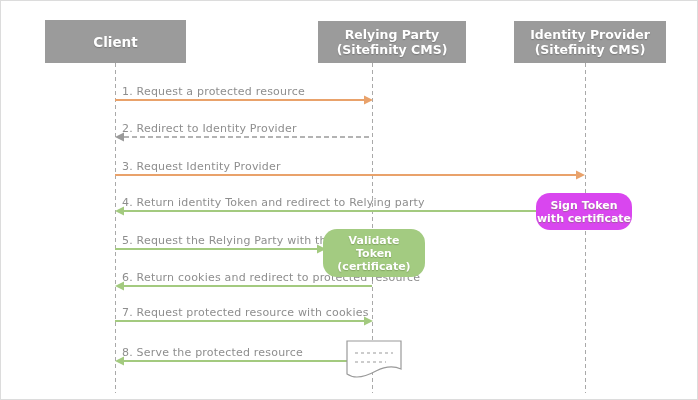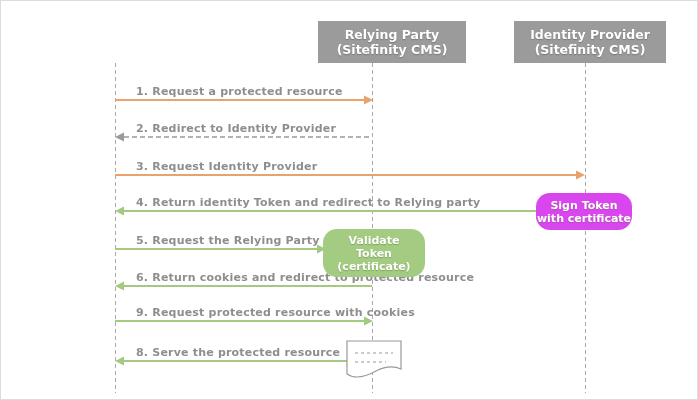--- a/index.html
+++ b/index.html
@@ -15,21 +15,21 @@
     position:absolute;z-index:2;background:#9b9b9b;color:#ffffff;
     font-weight:bold;display:flex;flex-direction:column;align-items:center;
     justify-content:center;text-align:center;
     text-shadow:0 1px 1px rgba(80,80,80,.45);
   }
   #actor-client{left:44px;top:19px;width:141px;height:43px;font-size:13.5px;}
   #actor-rp{left:317px;top:20px;width:148px;height:42px;font-size:12.5px;line-height:15px;}
   #actor-idp{left:513px;top:20px;width:152px;height:42px;font-size:12.5px;line-height:15px;}
 
   .msg-label{
-    position:absolute;left:135px;z-index:2;font-size:11px;font-weight:bold;
+    position:absolute;left:121px;z-index:2;font-size:11px;font-weight:normal;
     color:#8e8e8e;white-space:nowrap;letter-spacing:.2px;
   }
   .m0{top:84px}.m1{top:121px}.m2{top:159px}.m3{top:195px}
   .m4{top:233px}.m5{top:270px}.m6{top:305px}.m7{top:345px}
 
   .note{
     position:absolute;z-index:3;background:#a3cb81;color:#ffffff;
     font-weight:bold;font-size:11px;line-height:13px;display:flex;
     flex-direction:column;align-items:center;justify-content:center;
     text-align:center;border-radius:14px;
@@ -71,36 +71,39 @@
     <polygon points="363,315.5 363,324.5 372,320" fill="#a3ca7f"></polygon>
 
     <line x1="123" y1="360" x2="371" y2="360" stroke="#a3ca7f" stroke-width="2"></line>
     <polygon points="123,355.5 123,364.5 114,360" fill="#a3ca7f"></polygon>
 
     <path d="M346 340 H400 V368 C391 364 383 366 375 370 C364 376 353 378 346 373 Z" fill="#ffffff" stroke="#9a9a9a" stroke-width="1.2"></path>
     <line x1="354" y1="352" x2="392" y2="352" stroke="#9a9a9a" stroke-width="1.2" stroke-dasharray="3 3"></line>
     <line x1="354" y1="361" x2="385" y2="361" stroke="#9a9a9a" stroke-width="1.2" stroke-dasharray="3 3"></line>
   </svg>
 
+  <div class="actor" id="actor-client" style="background-color: rgb(155, 155, 155);">
+    <span>Client</span>
+  </div>
   <div class="actor" id="actor-rp" style="background-color: rgb(155, 155, 155);">
     <span>Relying Party</span>
     <span>(Sitefinity CMS)</span>
   </div>
   <div class="actor" id="actor-idp" style="background-color: rgb(155, 155, 155);">
     <span>Identity Provider</span>
     <span>(Sitefinity CMS)</span>
   </div>
 
   <div class="msg-label m0">1. Request a protected resource</div>
   <div class="msg-label m1">2. Redirect to Identity Provider</div>
   <div class="msg-label m2">3. Request Identity Provider</div>
   <div class="msg-label m3">4. Return identity Token and redirect to Relying party</div>
   <div class="msg-label m4">5. Request the Relying Party with the Token</div>
   <div class="msg-label m5">6. Return cookies and redirect to protected resource</div>
-  <div class="msg-label m6">9. Request protected resource with cookies</div>
+  <div class="msg-label m6">7. Request protected resource with cookies</div>
   <div class="msg-label m7">8. Serve the protected resource</div>
 
   <div class="note" id="note-sign" style="background-color: #d946ef;">
     <span>Sign Token</span>
     <span>with certificate</span>
   </div>
   <div class="note" id="note-validate" style="background-color: rgb(163, 203, 129);">
     <span>Validate</span>
     <span>Token (certificate)</span>
   </div>

